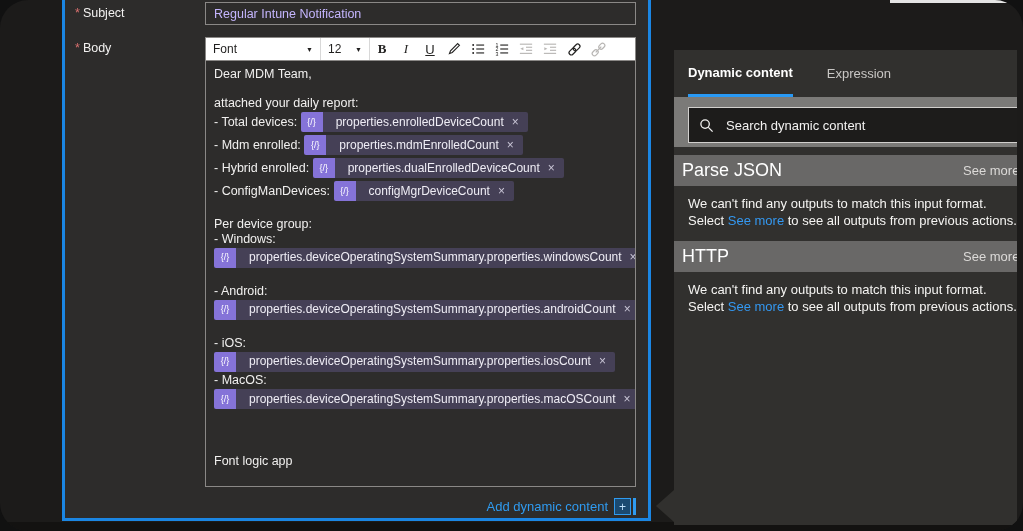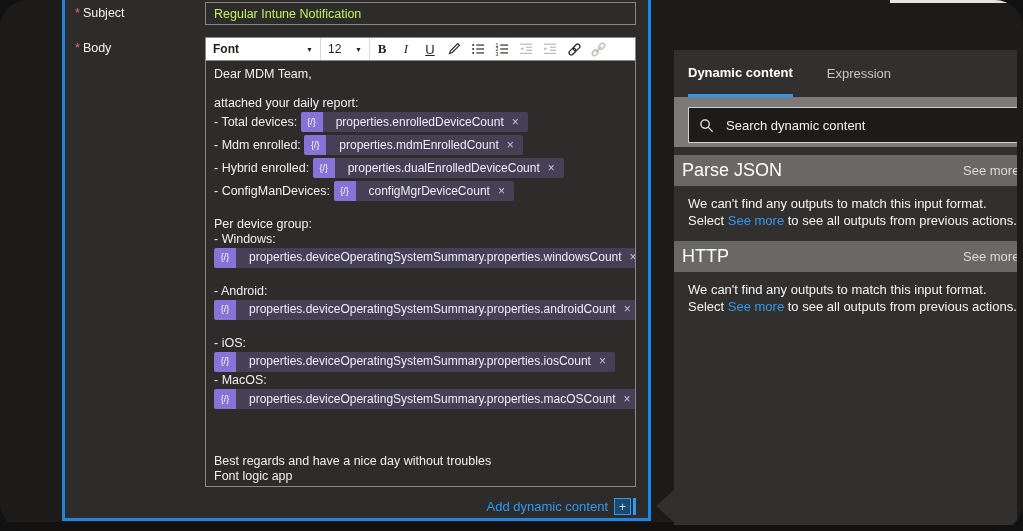--- a/index.html
+++ b/index.html
@@ -10,30 +10,30 @@
 
   
   .card{position:absolute;left:62px;top:0;width:589px;height:521px;background:#2d2c2b;
         border-left:3px solid #1b86e3;border-right:3px solid #1b86e3;border-bottom:3px solid #1b86e3;
         box-sizing:border-box;}
   .field-label{position:absolute;color:#f3f2f1;font-size:12.5px;white-space:nowrap;}
   .req{color:#d9706f;margin-right:3px;}
   .subject-label{left:10px;top:6px;}
   .body-label{left:10px;top:41px;}
   .subject-input{position:absolute;left:140px;top:2px;width:431px;height:23px;box-sizing:border-box;
-        background:#2d2c2b;border:1px solid #8a8886;color:#bef264;font-size:12.5px;padding:0 8px;
+        background:#2d2c2b;border:1px solid #8a8886;color:#c4b5fd;font-size:12.5px;padding:0 8px;
         font-family:inherit;}
 
   
   .editor{position:absolute;left:140px;top:37px;width:431px;}
   .toolbar{height:23px;background:#ffffff;display:flex;align-items:stretch;
         border:1px solid #8a8886;border-bottom:none;box-sizing:border-box;}
   .tb-dd{display:flex;align-items:center;justify-content:space-between;padding:0 7px;
         border-right:1px solid #d8d8d8;color:#201f1e;font-size:12px;cursor:default;}
-  .tb-font{width:100px;font-weight:bold;}
+  .tb-font{width:100px;}
   .tb-size{width:34px;}
   .caret{font-size:7px;color:#201f1e;margin-left:4px;}
   .tb-btn{width:24px;display:flex;align-items:center;justify-content:center;color:#252423;
         font-size:13px;cursor:default;}
   .tb-btn.disabled{color:#b8b6b4;}
   .tb-btn.disabled svg{stroke:#b8b6b4;}
   .tb-btn svg{stroke:#252423;fill:none;stroke-width:1.3;display:block;}
   .tb-btn[data-name="bold-button"]{font-weight:700;font-family:"Liberation Serif",serif;}
   .tb-btn[data-name="italic-button"]{font-style:italic;font-family:"Liberation Serif",serif;}
   .tb-btn[data-name="underline-button"]{text-decoration:underline;}
@@ -211,21 +211,20 @@
                 <span class="token-close" data-name="remove-token-icon">×</span>
               </span></span></div>
           <div data-name="body-line" class="line">- MacOS:</div>
           <div data-name="body-line-with-token" class="line with-token"><span class="token" data-name="dynamic-token"><span class="token-icon" data-name="token-badge-icon">{/}</span><span class="token-body" data-name="token-label">
                 <span data-name="token-text">properties.deviceOperatingSystemSummary.properties.macOSCount</span>
                 <span class="token-close" data-name="remove-token-icon">×</span>
               </span></span></div>
           <div data-name="body-line" class="line">&nbsp;</div>
           <div data-name="body-line" class="line">&nbsp;</div>
           <div data-name="body-line" class="line">&nbsp;</div>
-          <div data-name="body-line" class="line">Best regards and have a nice day without troubles</div>
           <div data-name="body-line" class="line">Font logic app</div>
         </div>
     </div>
 
     <div class="adc-row" data-name="add-dynamic-content-row">
       <span class="adc-link" data-name="add-dynamic-content-link">Add dynamic content</span>
       <span class="adc-plus" data-name="plus-icon">+</span>
       <span class="adc-caret" data-name="text-cursor"></span>
     </div>
   </div>

